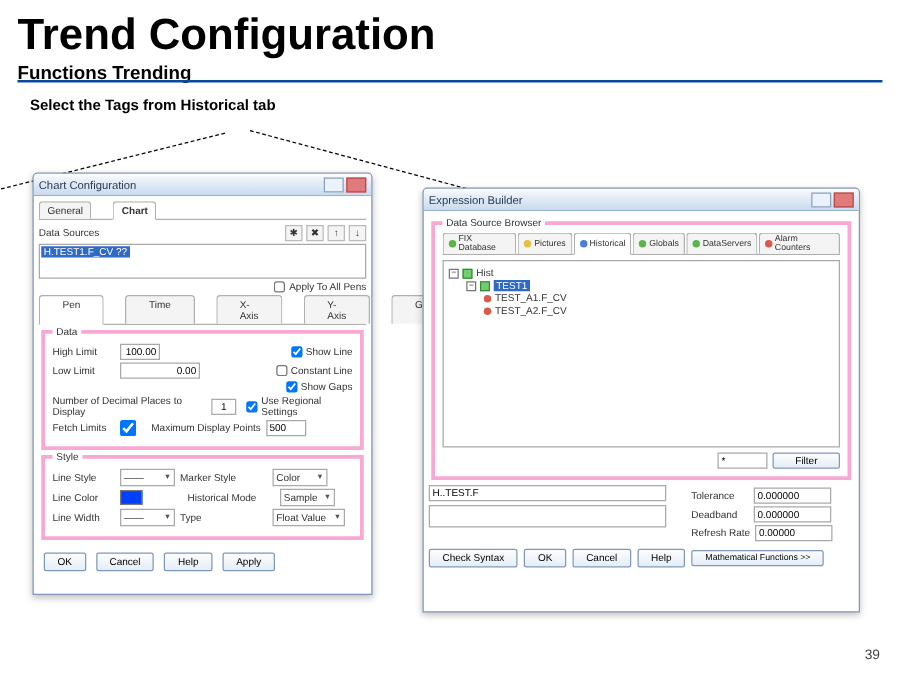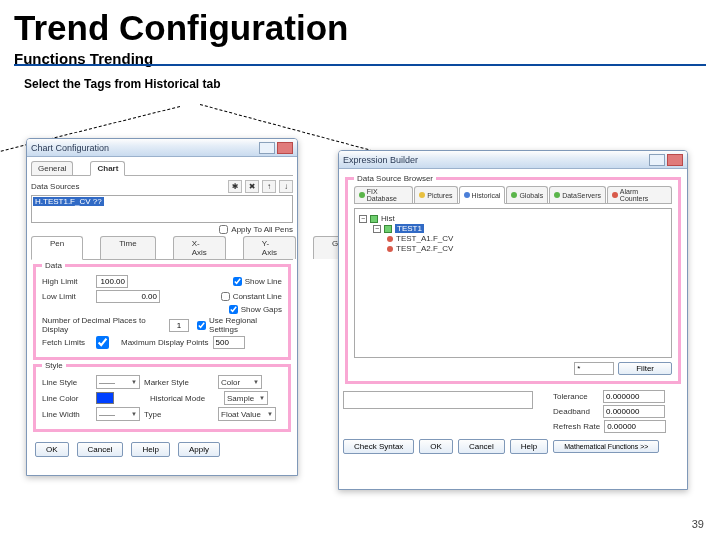--- a/index.html
+++ b/index.html
@@ -258,20 +258,21 @@
             <span>TEST_A2.F_CV</span>
           </div>
       </div>
       <div class="row" style="justify-content:flex-end; margin-top:4px;">
         <input class="input" style="width: 40px;" value="*">
         <button class="btn" style="padding:1px 17px;">Filter</button>
       </div>
     </div>
     <div class="row" style="align-items:flex-start;">
       <div style="flex:1;">
+        <input class="input" style="width: 190px;" value="H..TEST.F      ">
         <input class="input" style="width: 190px; margin-top: 3px; height: 18px;">
       </div>
       <div style="width:130px;">
         <div class="footrow">
             <span class="foot-lbl">Tolerance</span>
             <input class="input" style="width: 62px;" value="0.000000">
           </div>
         <div class="footrow">
             <span class="foot-lbl">Deadband</span>
             <input class="input" style="width: 62px;" value="0.000000">

